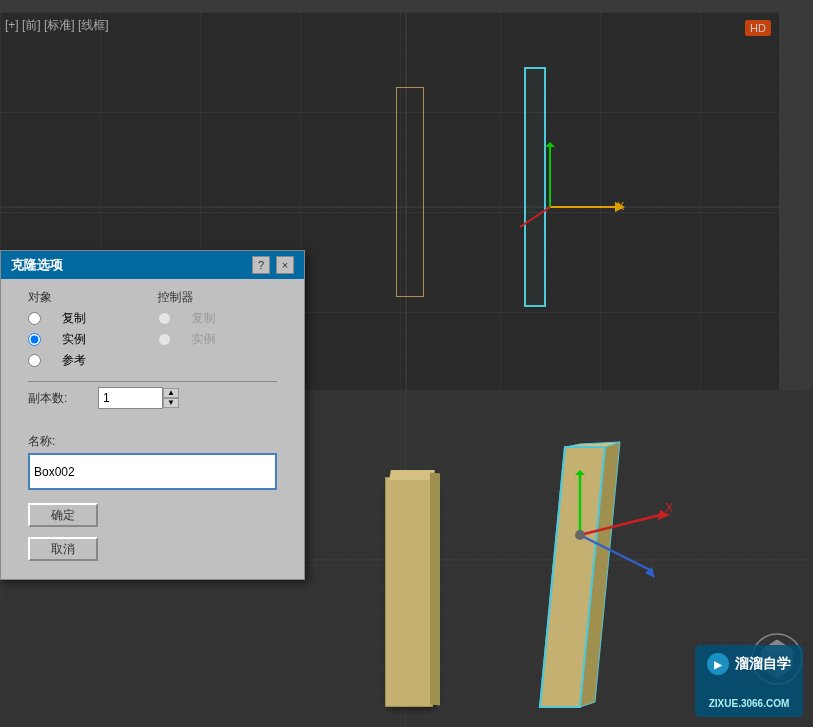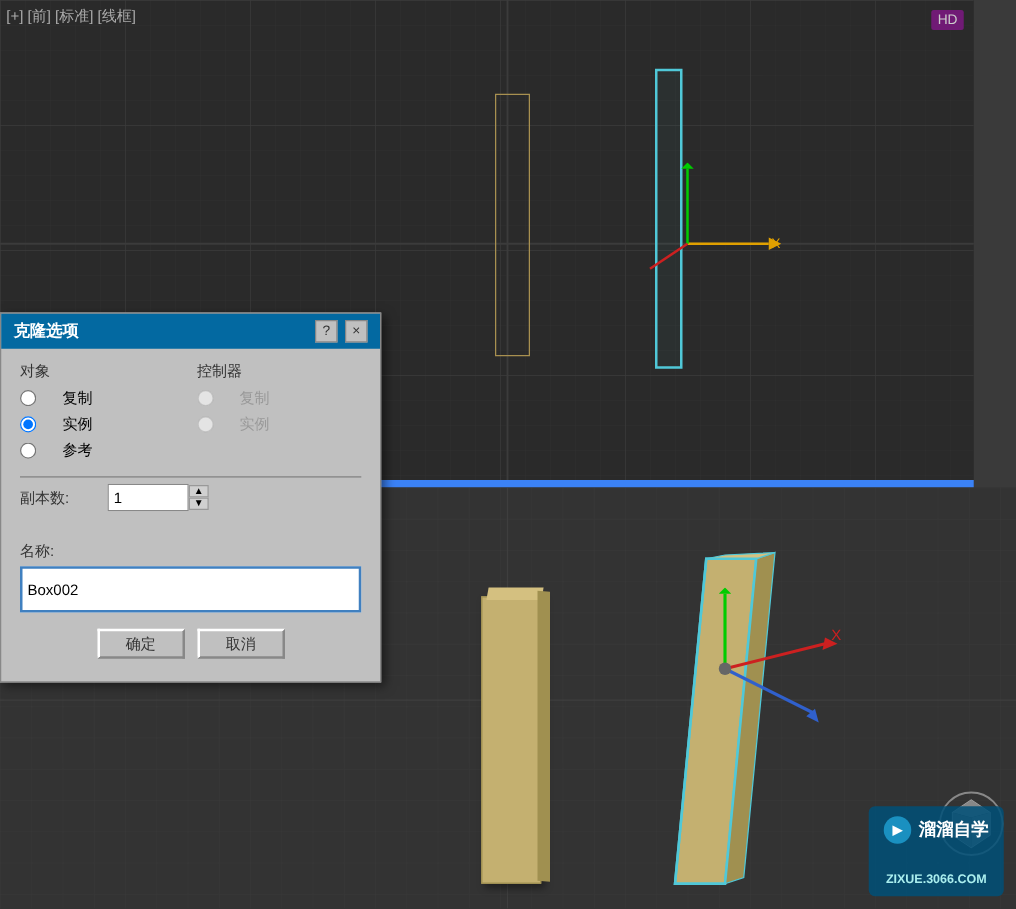--- a/index.html
+++ b/index.html
@@ -1,40 +1,40 @@
 <!DOCTYPE html>
 <html><head>
   <meta charset="utf-8">
   <style>
     * { margin: 0; padding: 0; box-sizing: border-box; }
     body { width: 813px; height: 727px; background: #3a3a3a; font-family: 'MS Gothic', 'SimHei', sans-serif; overflow: hidden; position: relative; }
 
     
     .top-viewport {
       position: absolute;
-      top: 0; left: 0;
+      top: 12px; left: 0;
       width: 779px;
       height: 390px;
       background: #2a2a2a;
-      border-bottom: 6px solid #3b82f6;
+      border-bottom: 2px solid #3b82f6;
     }
 
     .top-viewport-label {
       position: absolute;
       top: 5px; left: 5px;
       color: #aaa;
       font-size: 12px;
       background: transparent;
       z-index: 10;
     }
 
     .hd-badge {
       position: absolute;
       top: 8px; right: 8px;
-      background: #701a75;
+      background: #c2410c;
       color: #ccc;
       font-size: 11px;
       padding: 2px 5px;
       border-radius: 2px;
     }
 
     
     .bottom-viewport {
       position: absolute;
       top: 390px; left: 0;
@@ -111,21 +111,21 @@
       width: 18px;
       height: 18px;
       font-size: 11px;
       cursor: pointer;
       display: flex;
       align-items: center;
       justify-content: center;
     }
 
     .dialog-content {
-      padding: 10px 15px;
+      padding: 10px 27px;
     }
 
     .dialog-row {
       display: flex;
       gap: 10px;
       margin-bottom: 8px;
     }
 
     .dialog-group {
       flex: 1;
@@ -208,20 +208,21 @@
       font-size: 12px;
       padding: 0 4px;
       margin-bottom: 8px;
     }
 
     .dialog-buttons {
       display: flex;
       gap: 10px;
       justify-content: center;
       padding: 5px 0 8px 0;
+      flex-direction: column;
     }
 
     .btn-ok, .btn-cancel {
       width: 70px;
       height: 24px;
       background: #c0c0c0;
       border: 2px solid;
       border-color: #fff #888 #888 #fff;
       font-size: 12px;
       cursor: pointer;

